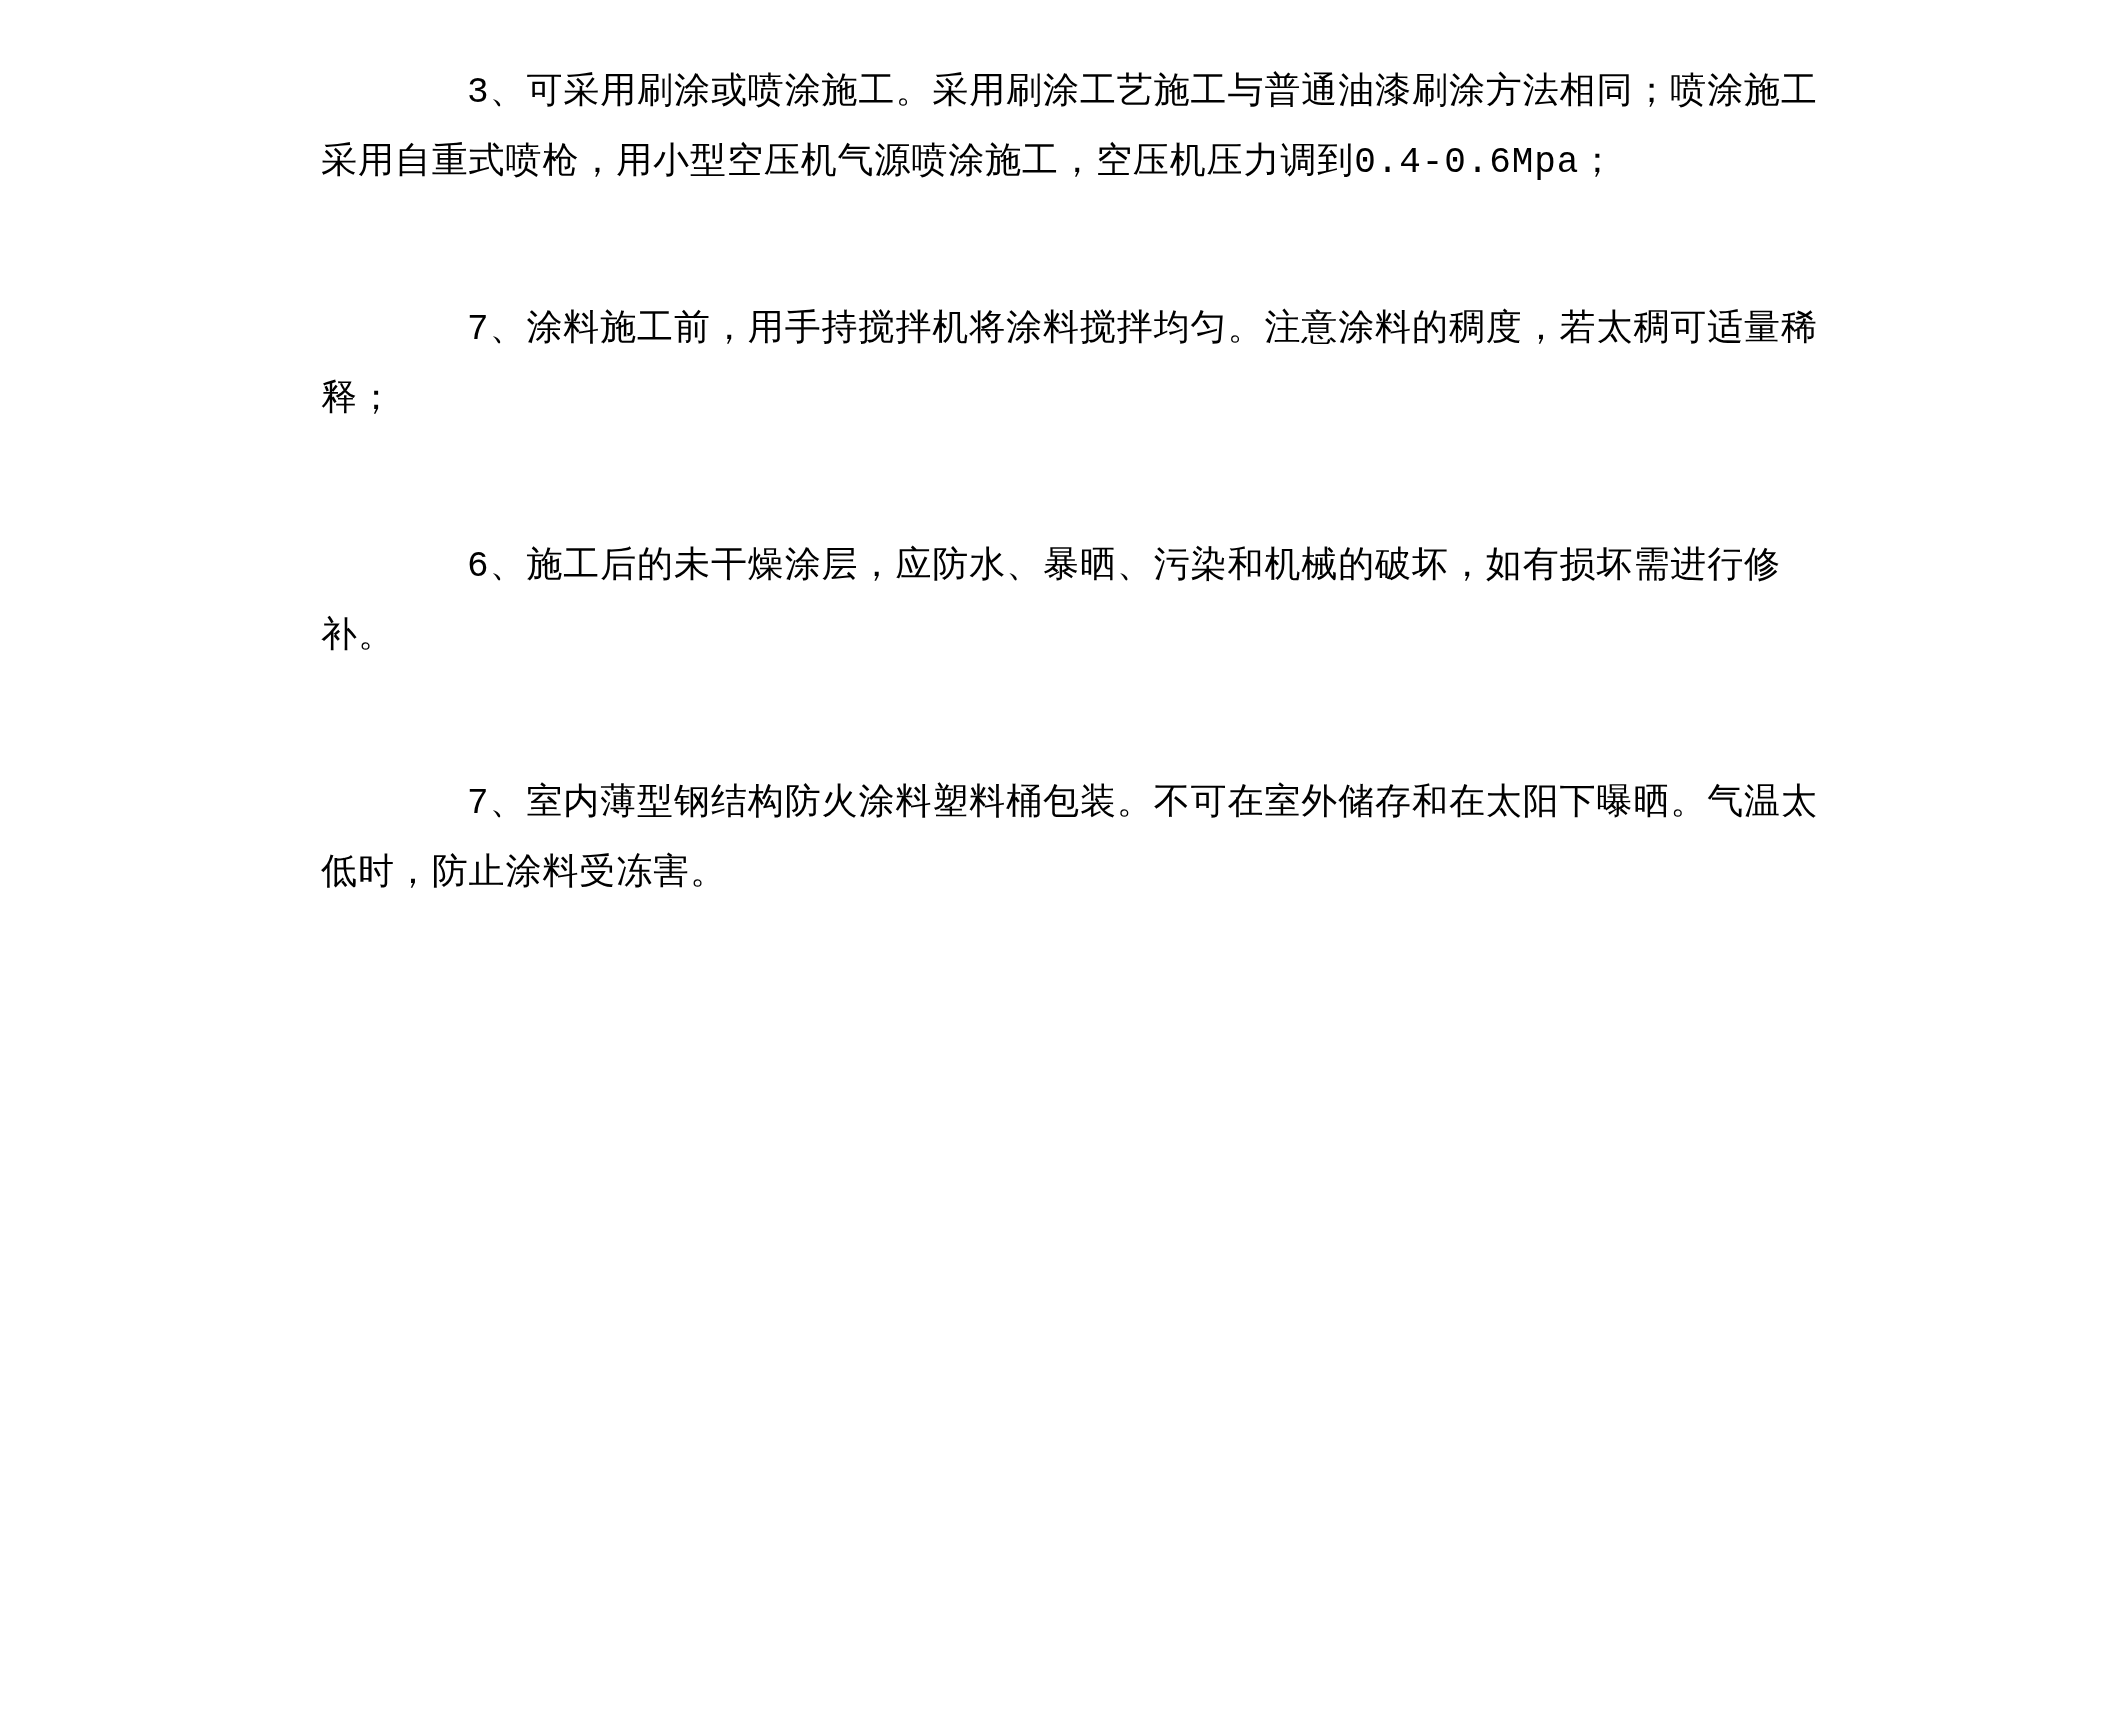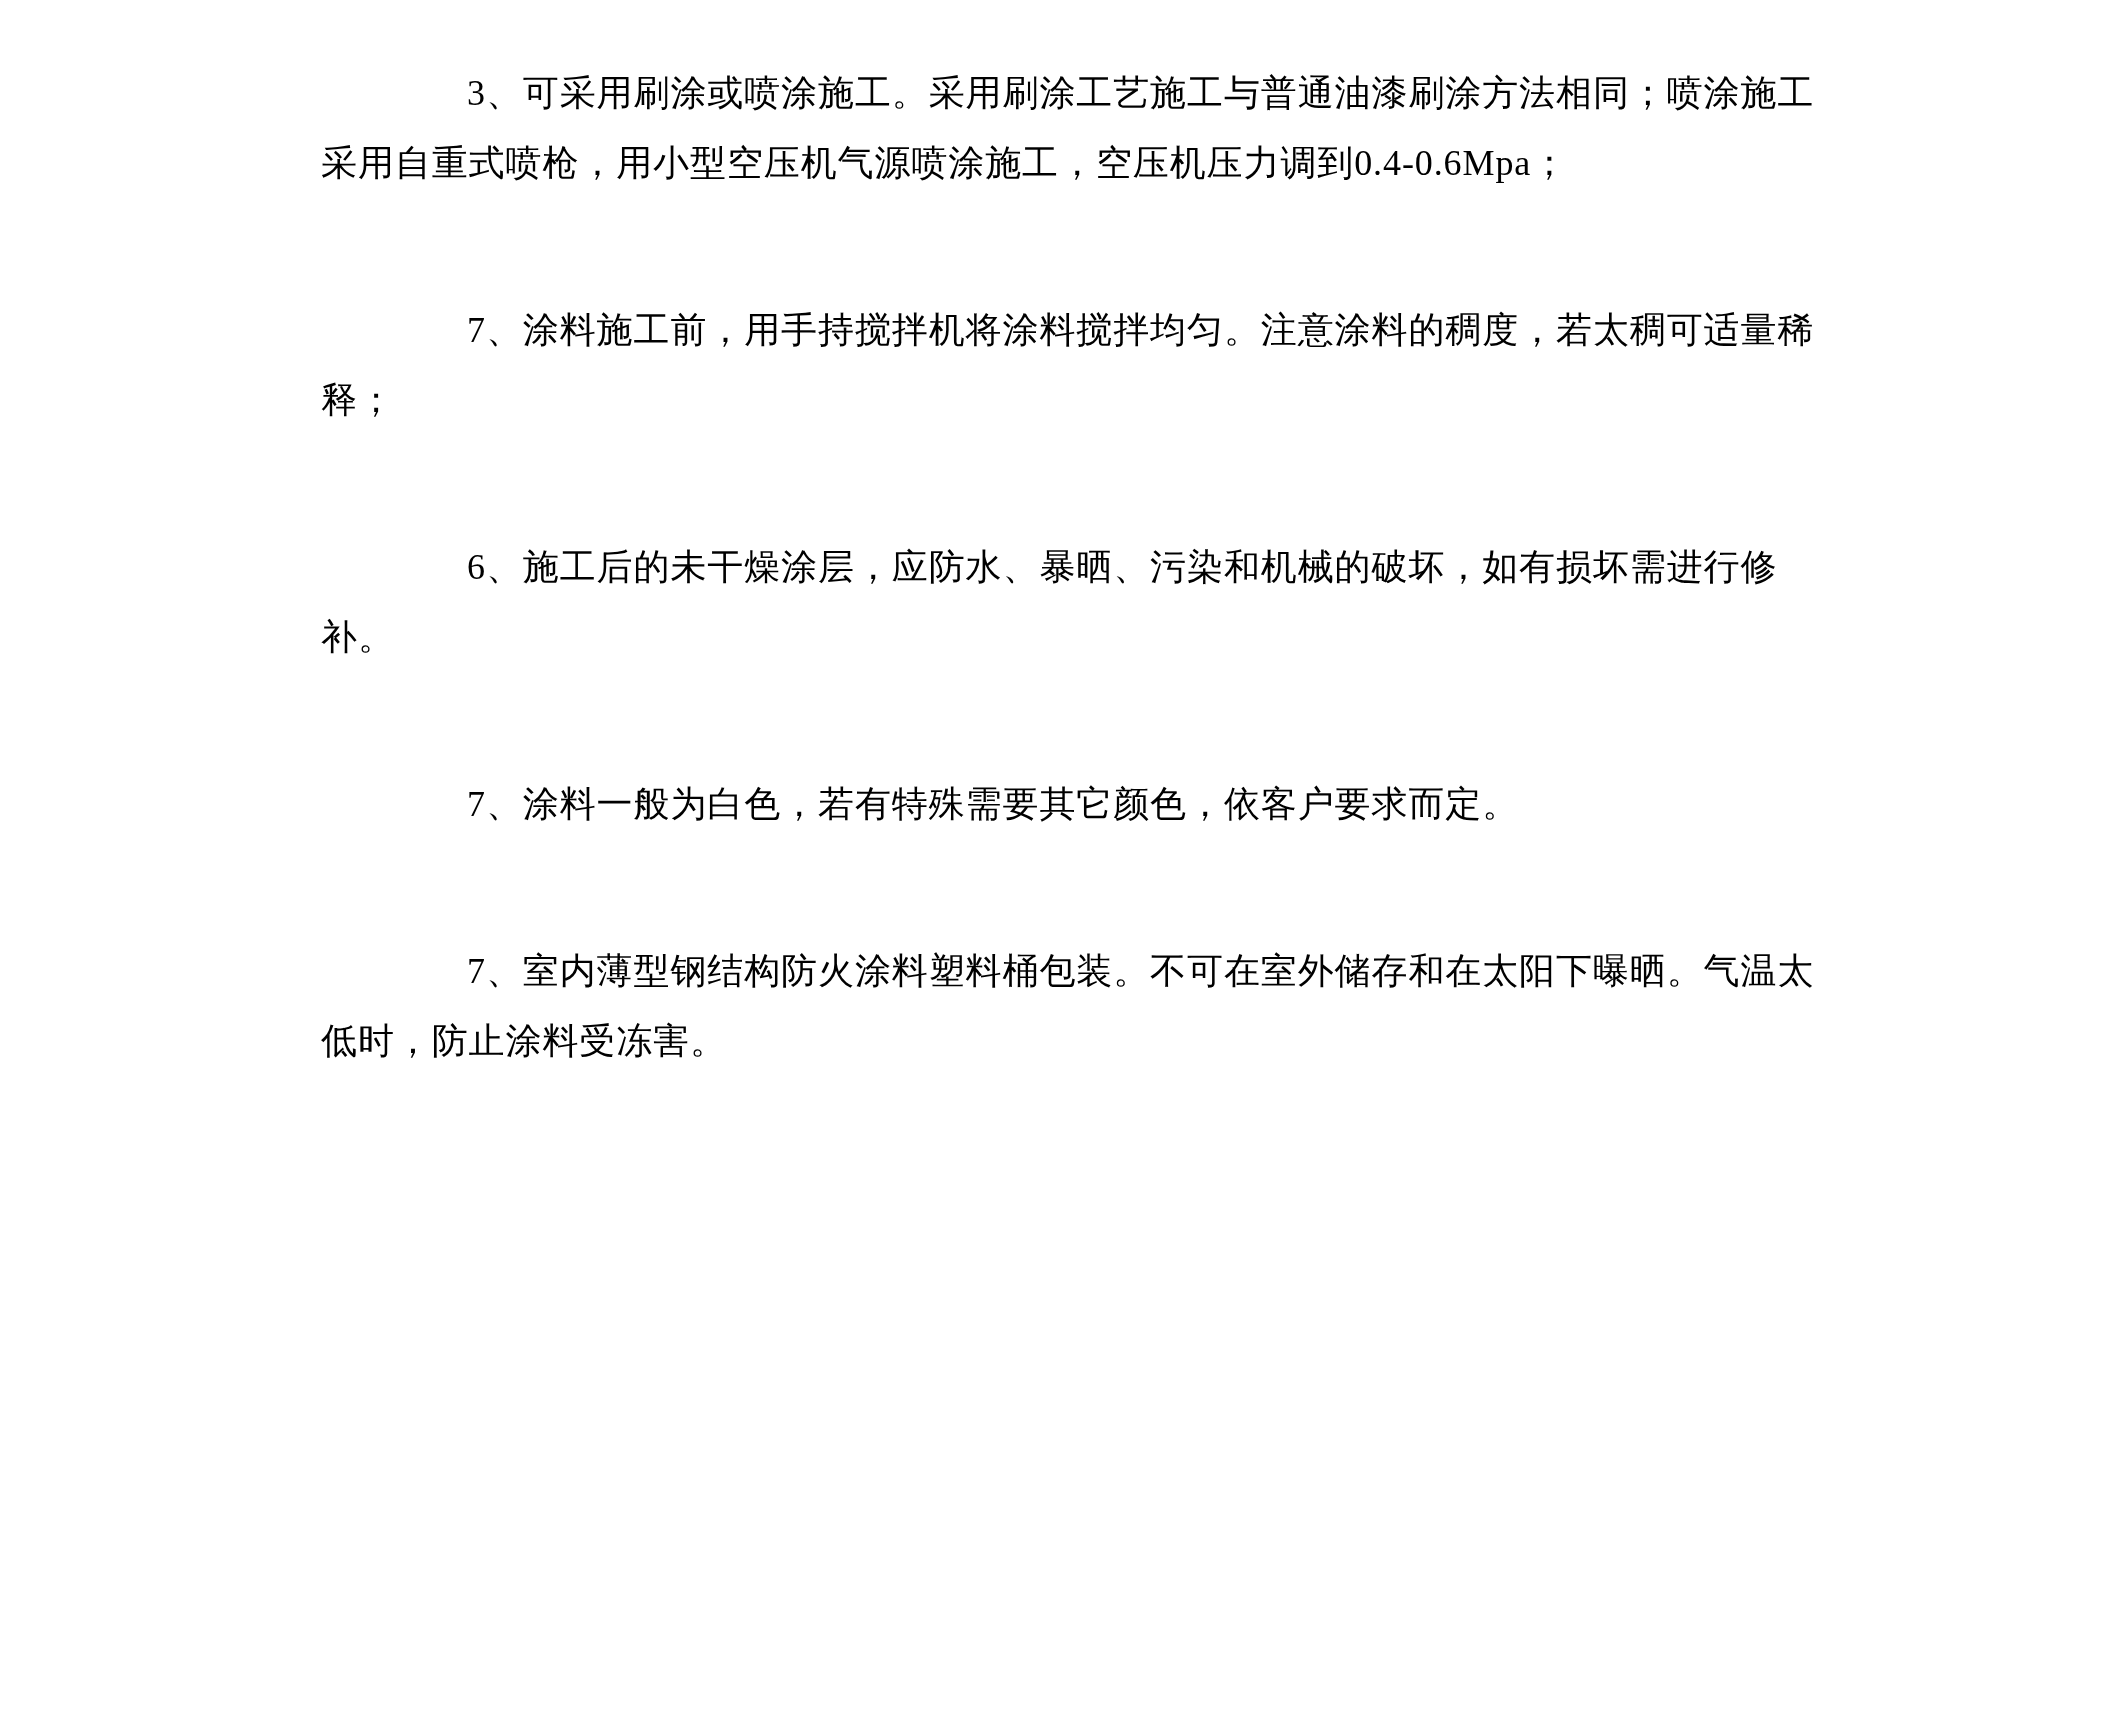--- a/index.html
+++ b/index.html
@@ -12,20 +12,21 @@
     background: #ffffff;
     color: #000000;
     font-family: "Liberation Serif", "DejaVu Serif", serif;
     overflow: hidden;
   }
   .page {
     box-sizing: border-box;
     width: 2123px;
     height: 1416px;
     padding: 58px 287px 0 321px;
+    font-family: Liberation Mono, monospace;
   }
   .para {
     margin: 0 0 97px 0;
     font-size: 36px;
     line-height: 70px;
     text-indent: 146px;
     white-space: pre-wrap;
     letter-spacing: 0.9px;
     word-break: break-all;
   }
@@ -34,20 +35,19 @@
 <body style="background: rgb(255, 255, 255); color: rgb(0, 0, 0);">
 
 <main class="page">
   <p class="para">3、可采用刷涂或喷涂施工。采用刷涂工艺施工与普通油漆刷涂方法相同；喷涂施工采用自重式喷枪，用小型空压机气源喷涂施工，空压机压力调到0.4-0.6Mpa；</p>
 
   <p class="para">7、涂料施工前，用手持搅拌机将涂料搅拌均匀。注意涂料的稠度，若太稠可适量稀释；</p>
 
 
   <p class="para">6、施工后的未干燥涂层，应防水、暴晒、污染和机械的破坏，如有损坏需进行修补。</p>
 
-  <p class="para">7、涂料一般为白色，若有特殊需要其它颜色，依客户要求而定。</p>
 
 
 
   <p class="para">7、室内薄型钢结构防火涂料塑料桶包装。不可在室外储存和在太阳下曝晒。气温太低时，防止涂料受冻害。</p>
 
 </main>
 
 
 </body></html>

